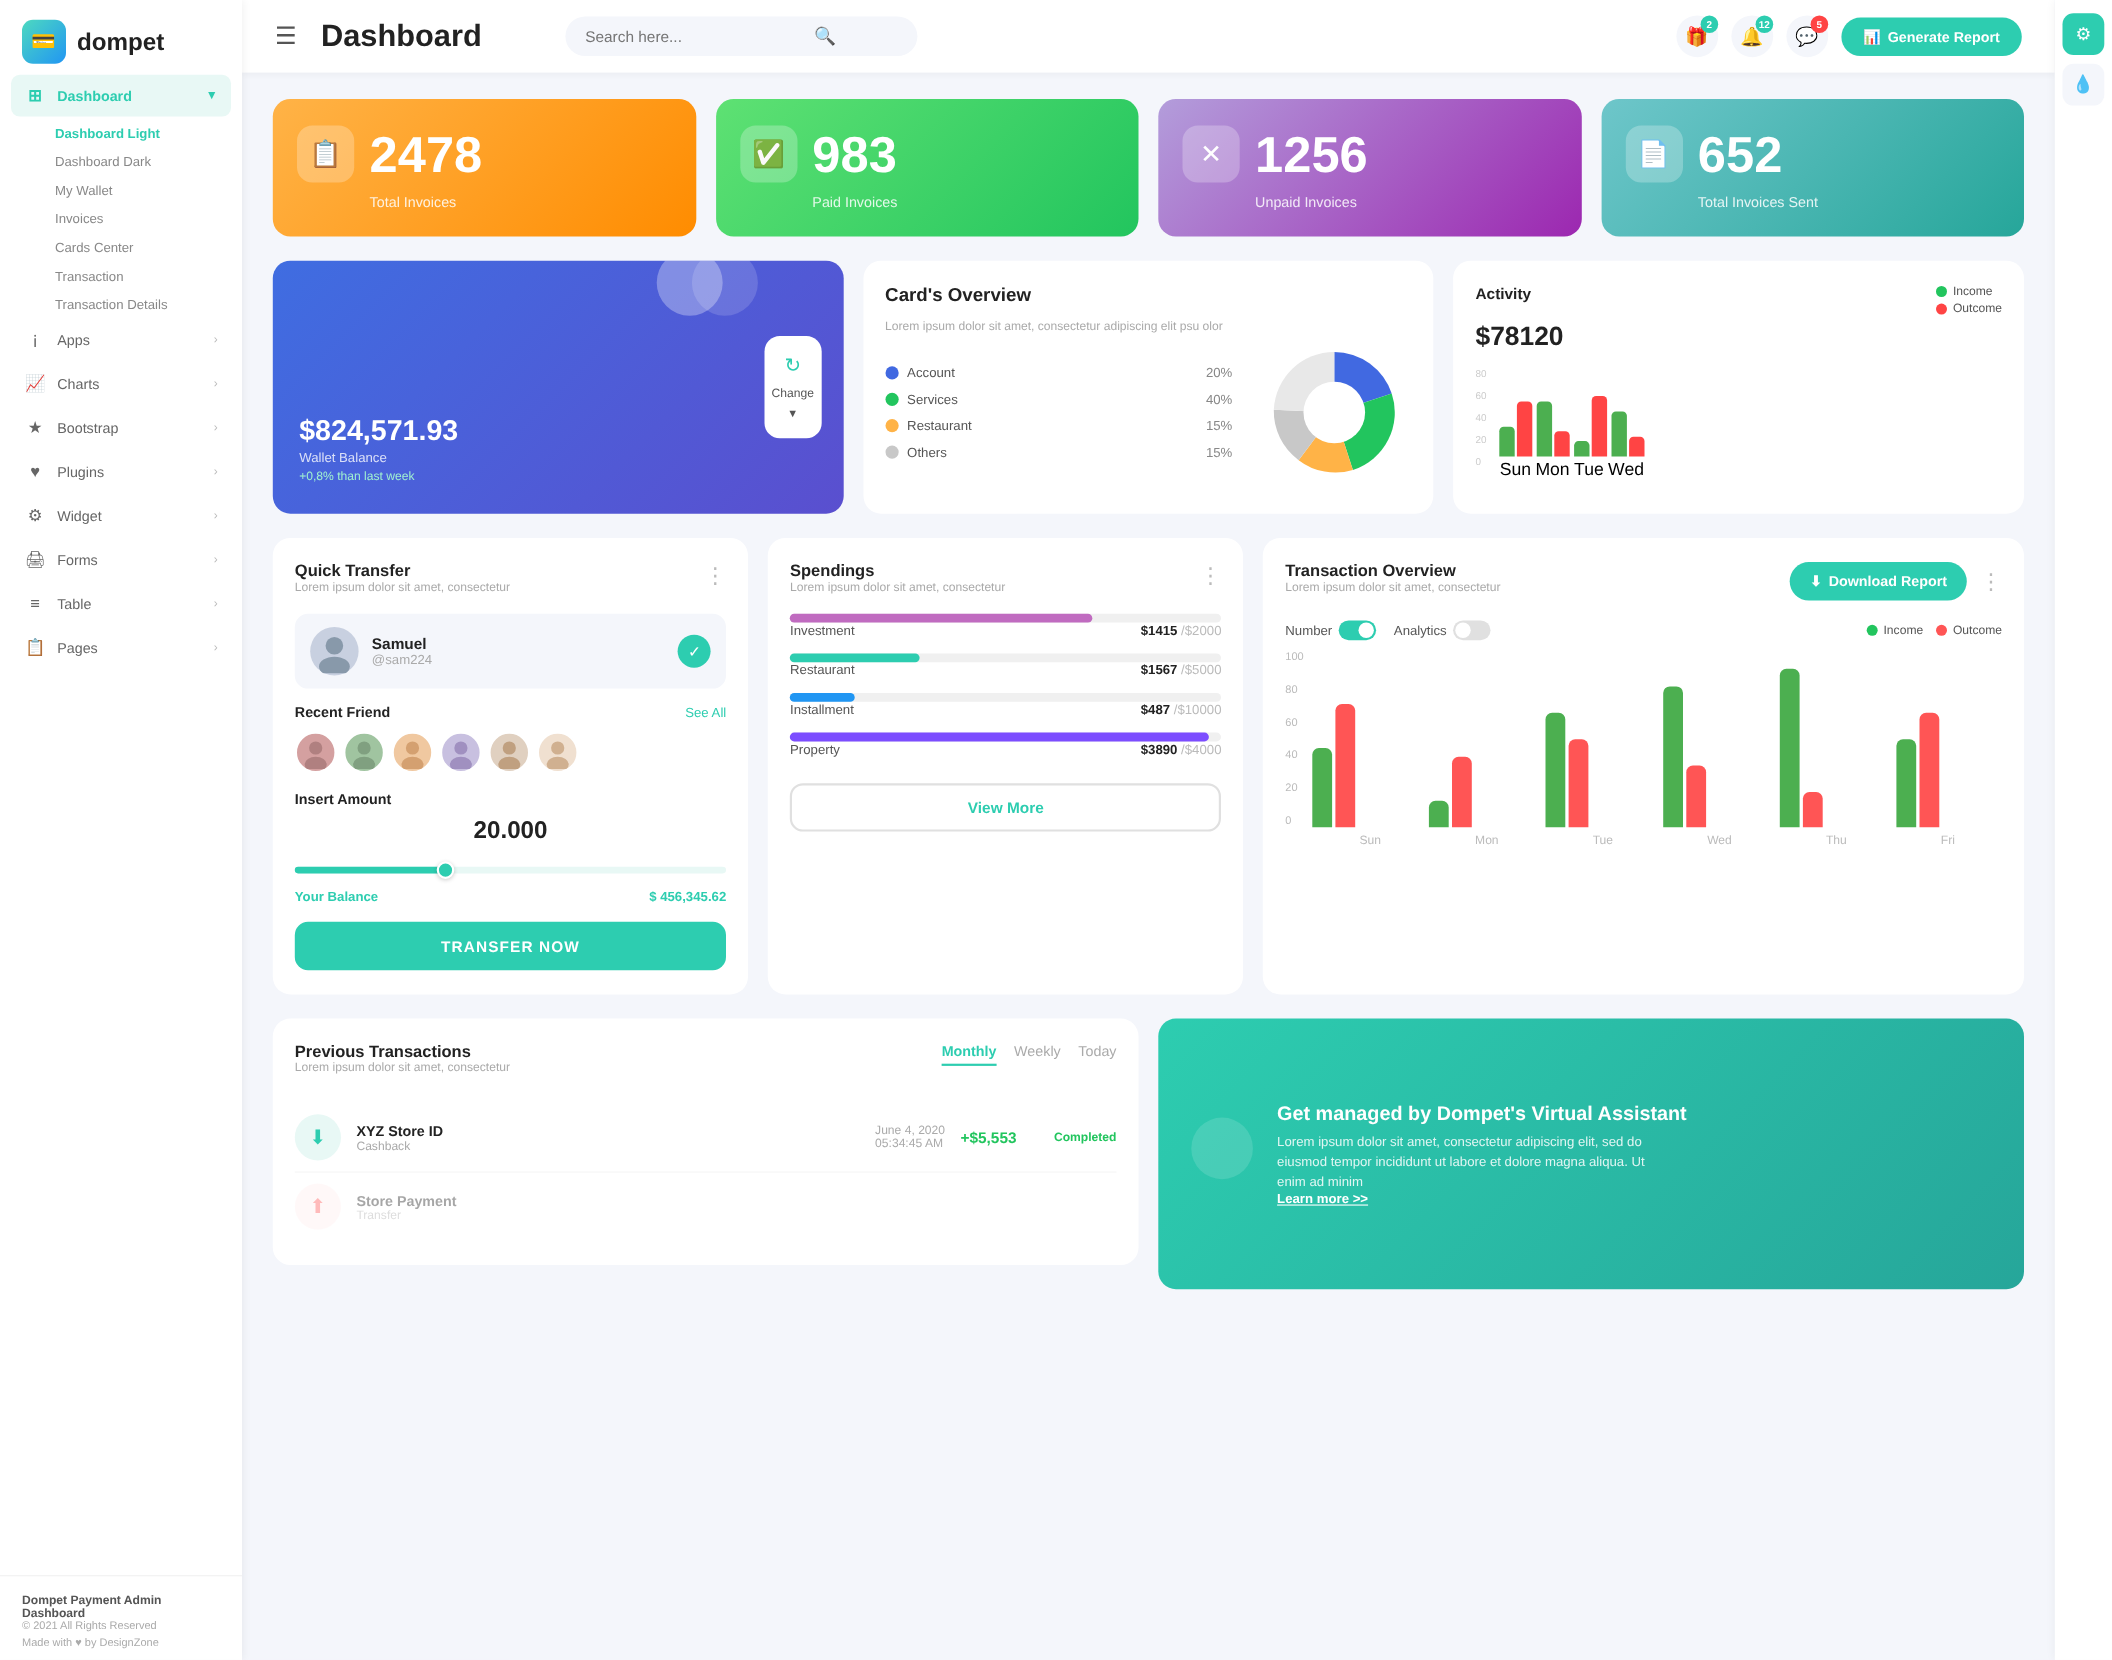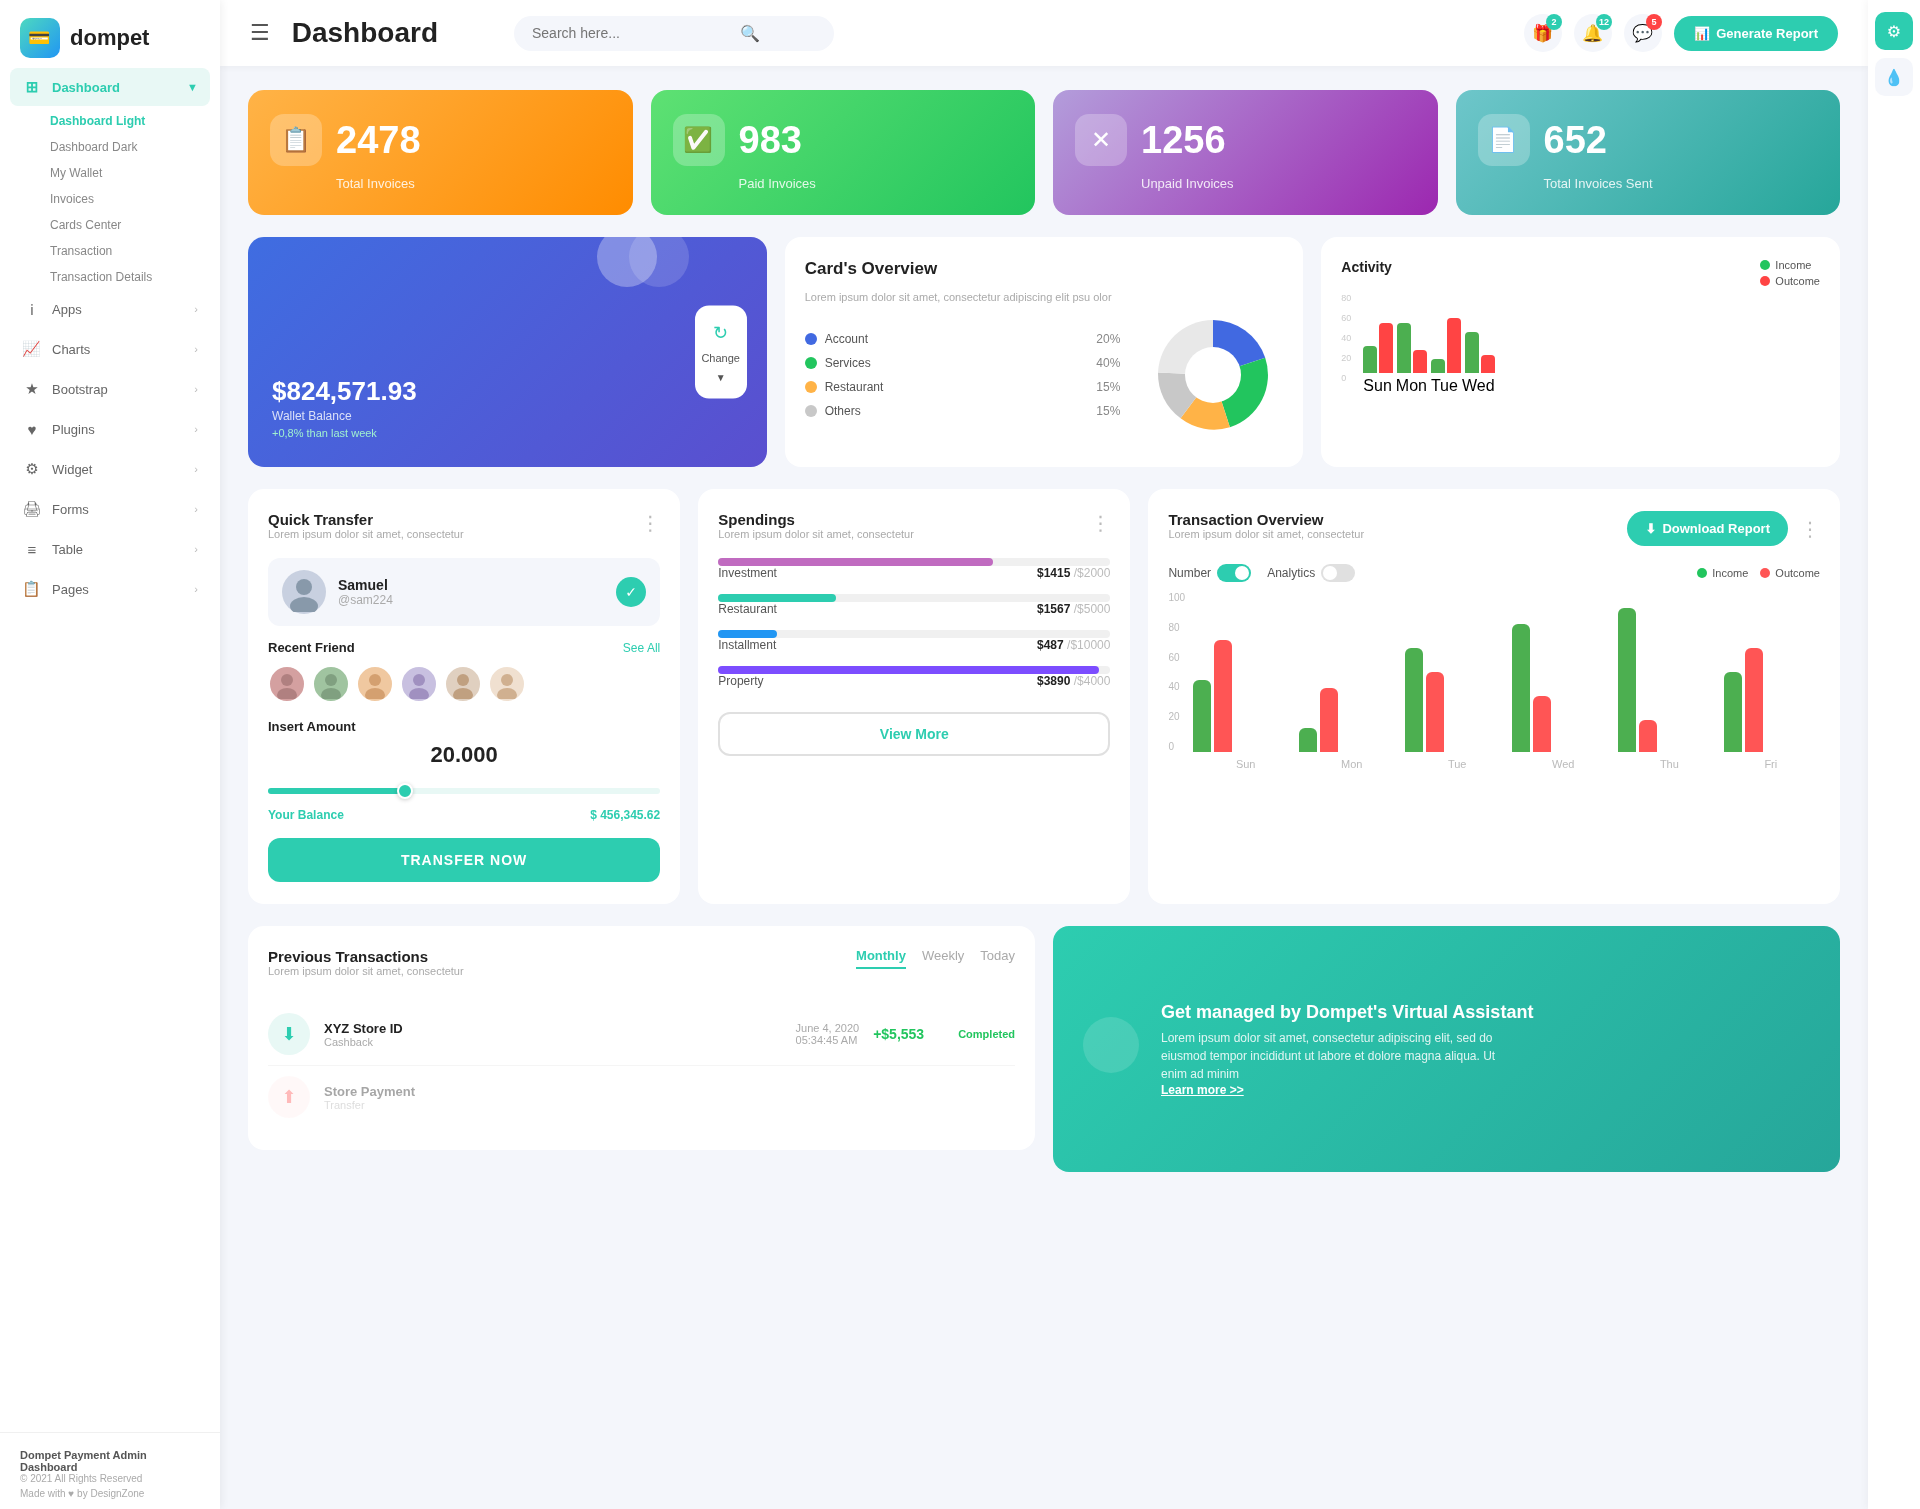--- a/index.html
+++ b/index.html
@@ -85,21 +85,21 @@
     
     .stat-cards { display: grid; grid-template-columns: repeat(4, 1fr); gap: 18px; margin-bottom: 22px; }
     .stat-card {
       border-radius: 16px; padding: 24px 22px; display: flex; flex-direction: column; gap: 6px; min-height: 120px;
     }
     .stat-card .card-row { display: flex; align-items: center; gap: 14px; }
     .stat-card .card-icon {
       width: 52px; height: 52px; border-radius: 14px; background: rgba(255,255,255,0.25);
       display: flex; align-items: center; justify-content: center; font-size: 24px; color: #fff; flex-shrink: 0;
     }
-    .stat-card .card-num { font-size: 38px; font-weight: 800; color: #fff; line-height: 1; }
+    .stat-card .card-num { font-size: 46px; font-weight: 800; color: #fff; line-height: 1; }
     .stat-card .card-label { font-size: 13px; color: rgba(255,255,255,0.85); font-weight: 500; margin-top: 4px; padding-left: 66px; }
     .stat-card.orange { background: linear-gradient(135deg, #FFB347, #FF8C00); }
     .stat-card.green { background: linear-gradient(135deg, #5EE173, #22C55E); }
     .stat-card.purple { background: linear-gradient(135deg, #b39ddb, #9c27b0); }
     .stat-card.teal { background: linear-gradient(135deg, #6ec6ca, #26a69a); }
 
     
     .mid-row { display: grid; grid-template-columns: 1fr 1fr 1fr; gap: 18px; margin-bottom: 22px; }
 
     
@@ -463,20 +463,21 @@
             <div class="legend-item">
               <div class="legend-dot" style="background:#22C55E;"></div>
               <span>Income</span>
             </div>
             <div class="legend-item">
               <div class="legend-dot" style="background:#f44;"></div>
               <span>Outcome</span>
             </div>
           </div>
         </div>
+        <div class="activity-amount">$78120</div>
         <div style="display:flex; gap:8px;">
           <div style="display:flex;flex-direction:column-reverse;justify-content:space-between;height:90px;font-size:9px;color:#ccc;padding-right:4px;">
             <span>0</span>
               <span>20</span>
               <span>40</span>
               <span>60</span>
               <span>80</span>
           </div>
           <div style="flex:1;">
             <div class="bar-chart-small">

